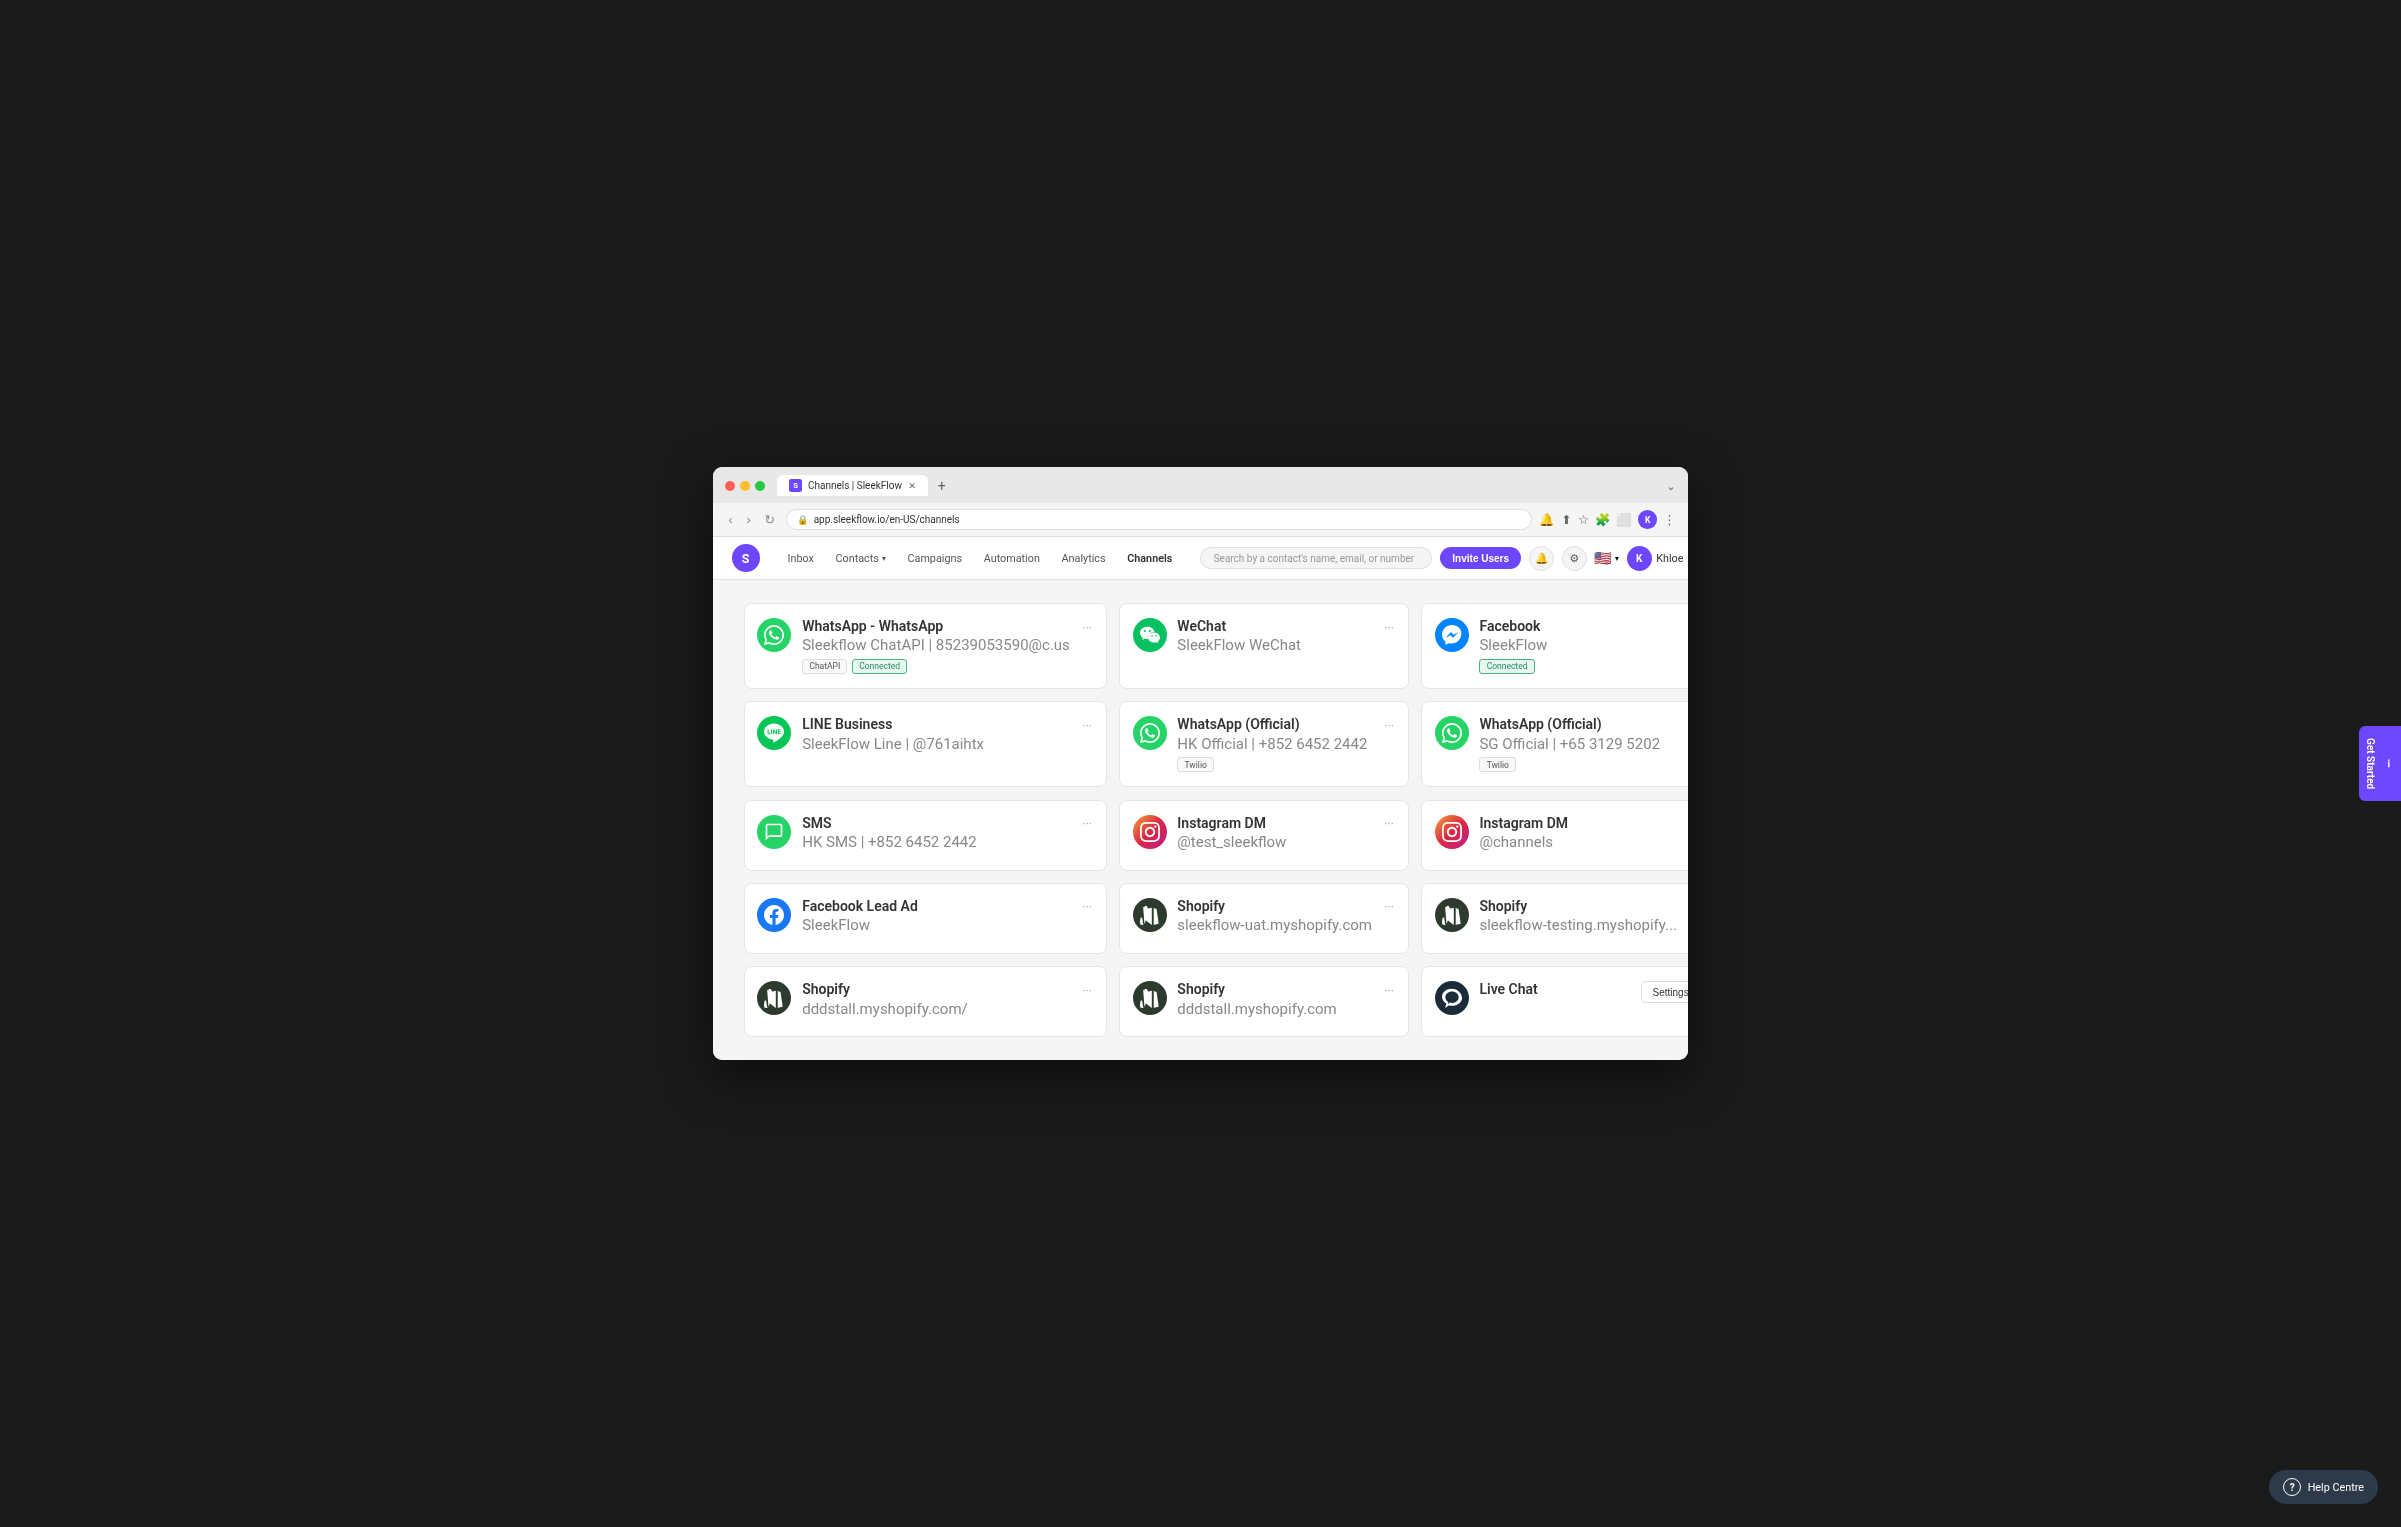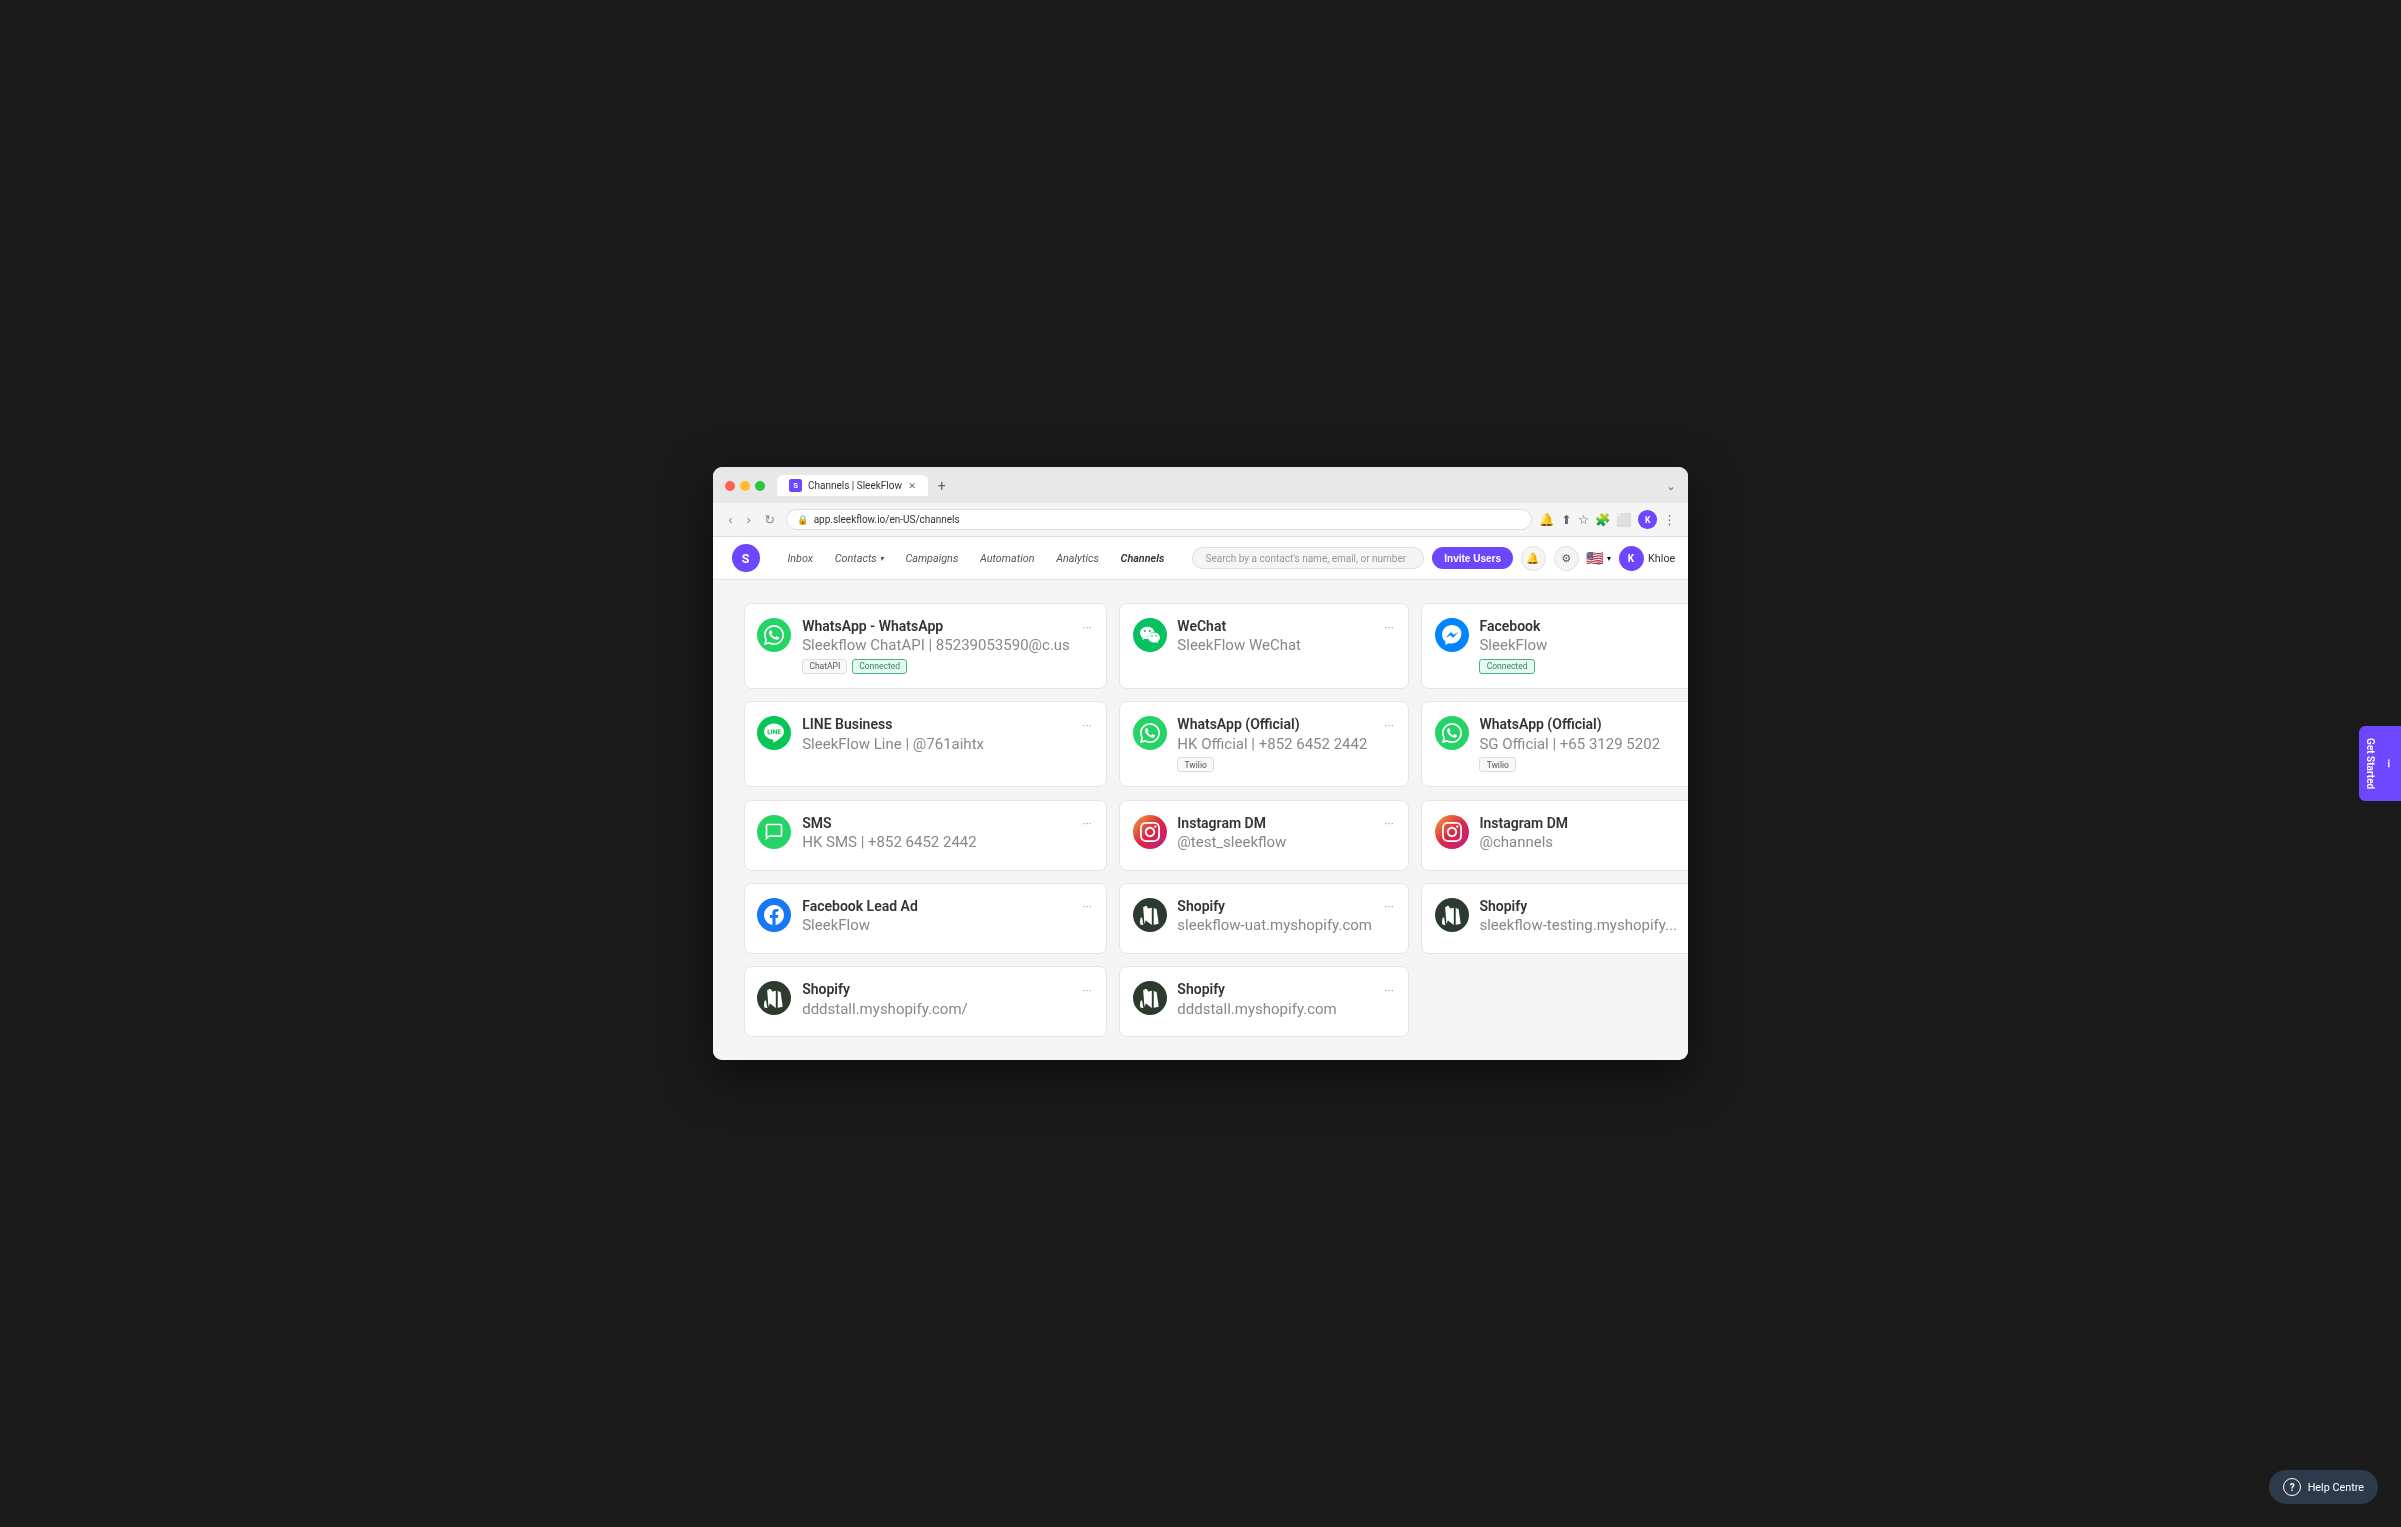--- a/index.html
+++ b/index.html
@@ -150,21 +150,20 @@
       color: white;
       font-weight: bold;
       font-size: 12.4px;
       flex-shrink: 0;
     }
     .nav-menu {
       display: flex;
       align-items: flex-start;
       gap: 3.1px;
       flex: 1;
-      font-style: italic;
     }
     .nav-item {
       padding: 6.2px 9.3px;
       font-size: 10.8px;
       color: #555;
       cursor: pointer;
       border-radius: 4.6px;
       white-space: nowrap;
       display: flex;
       align-items: center;
@@ -623,20 +622,31 @@
               <svg width="20" height="20" viewBox="0 0 24 24" fill="white">
                 <path d="M15.337 23.979l7.216-1.561s-2.604-17.613-2.625-17.73c-.018-.116-.116-.192-.214-.192-.098 0-1.87-.04-1.87-.04s-1.257-1.234-1.39-1.365v20.888zm-1.176 0V3.225c-.134 0-4.428 1.174-4.553 1.21-.125.035-2.166 14.44-2.166 14.44l6.72 5.104zm-3.046-9.866l-.884-.268s-.402-1.474-.884-2.143c-.533-.741-1.043-.5-1.043-.5s-1.326 4.785-1.392 5.13c-.064.347.16.48.16.48l3.043-2.699zm-3.5 10.886L.43 23.356S0 20.694 0 20.613c0-.08.643-5.21.643-5.21l1.892-.268 1.678 9.864zM9.92 3.11c-.018.093-.893.25-.893.25S8.437.992 7.026.992c-1.065 0-1.572.998-1.572.998s-1.517.417-1.606.48c-.09.062 1.588 19.893 1.624 20.02.035.125 3.39-8.498 3.39-8.498S9.937 3.017 9.92 3.11z"></path>
               </svg>
             </div>
             <div class="channel-info">
               <div class="channel-name">Shopify</div>
               <div class="channel-detail">dddstall.myshopify.com</div>
             </div>
             <div class="channel-menu">···</div>
           </div>
+          <div class="channel-card">
+            <div class="channel-icon" style="background: rgb(28, 43, 58);">
+              <svg width="20" height="20" viewBox="0 0 24 24" fill="white">
+                <path d="M12 1c-6.627 0-12 4.208-12 9.399 0 3.356 2.028 6.301 5.084 8.048L4 24l4.333-3.23C9.43 21.238 10.693 21.4 12 21.4c6.627 0 12-4.208 12-9.4S18.627 1 12 1zm0 16.8c-.83 0-1.633-.111-2.396-.312L7 19.2l.617-2.174C5.575 15.836 4 13.664 4 11.2c0-3.866 3.582-7 8-7s8 3.134 8 7-3.582 7-8 7z"></path>
+              </svg>
+            </div>
+            <div class="channel-info">
+              <div class="channel-name">Live Chat</div>
+            </div>
+            <button class="settings-btn">Settings</button>
+          </div>
         </div>
     </div>
   </div>
 </div>
 
 <div class="get-started-tab">
   <span>ℹ</span>
   <span>Get Started</span>
 </div>
 

